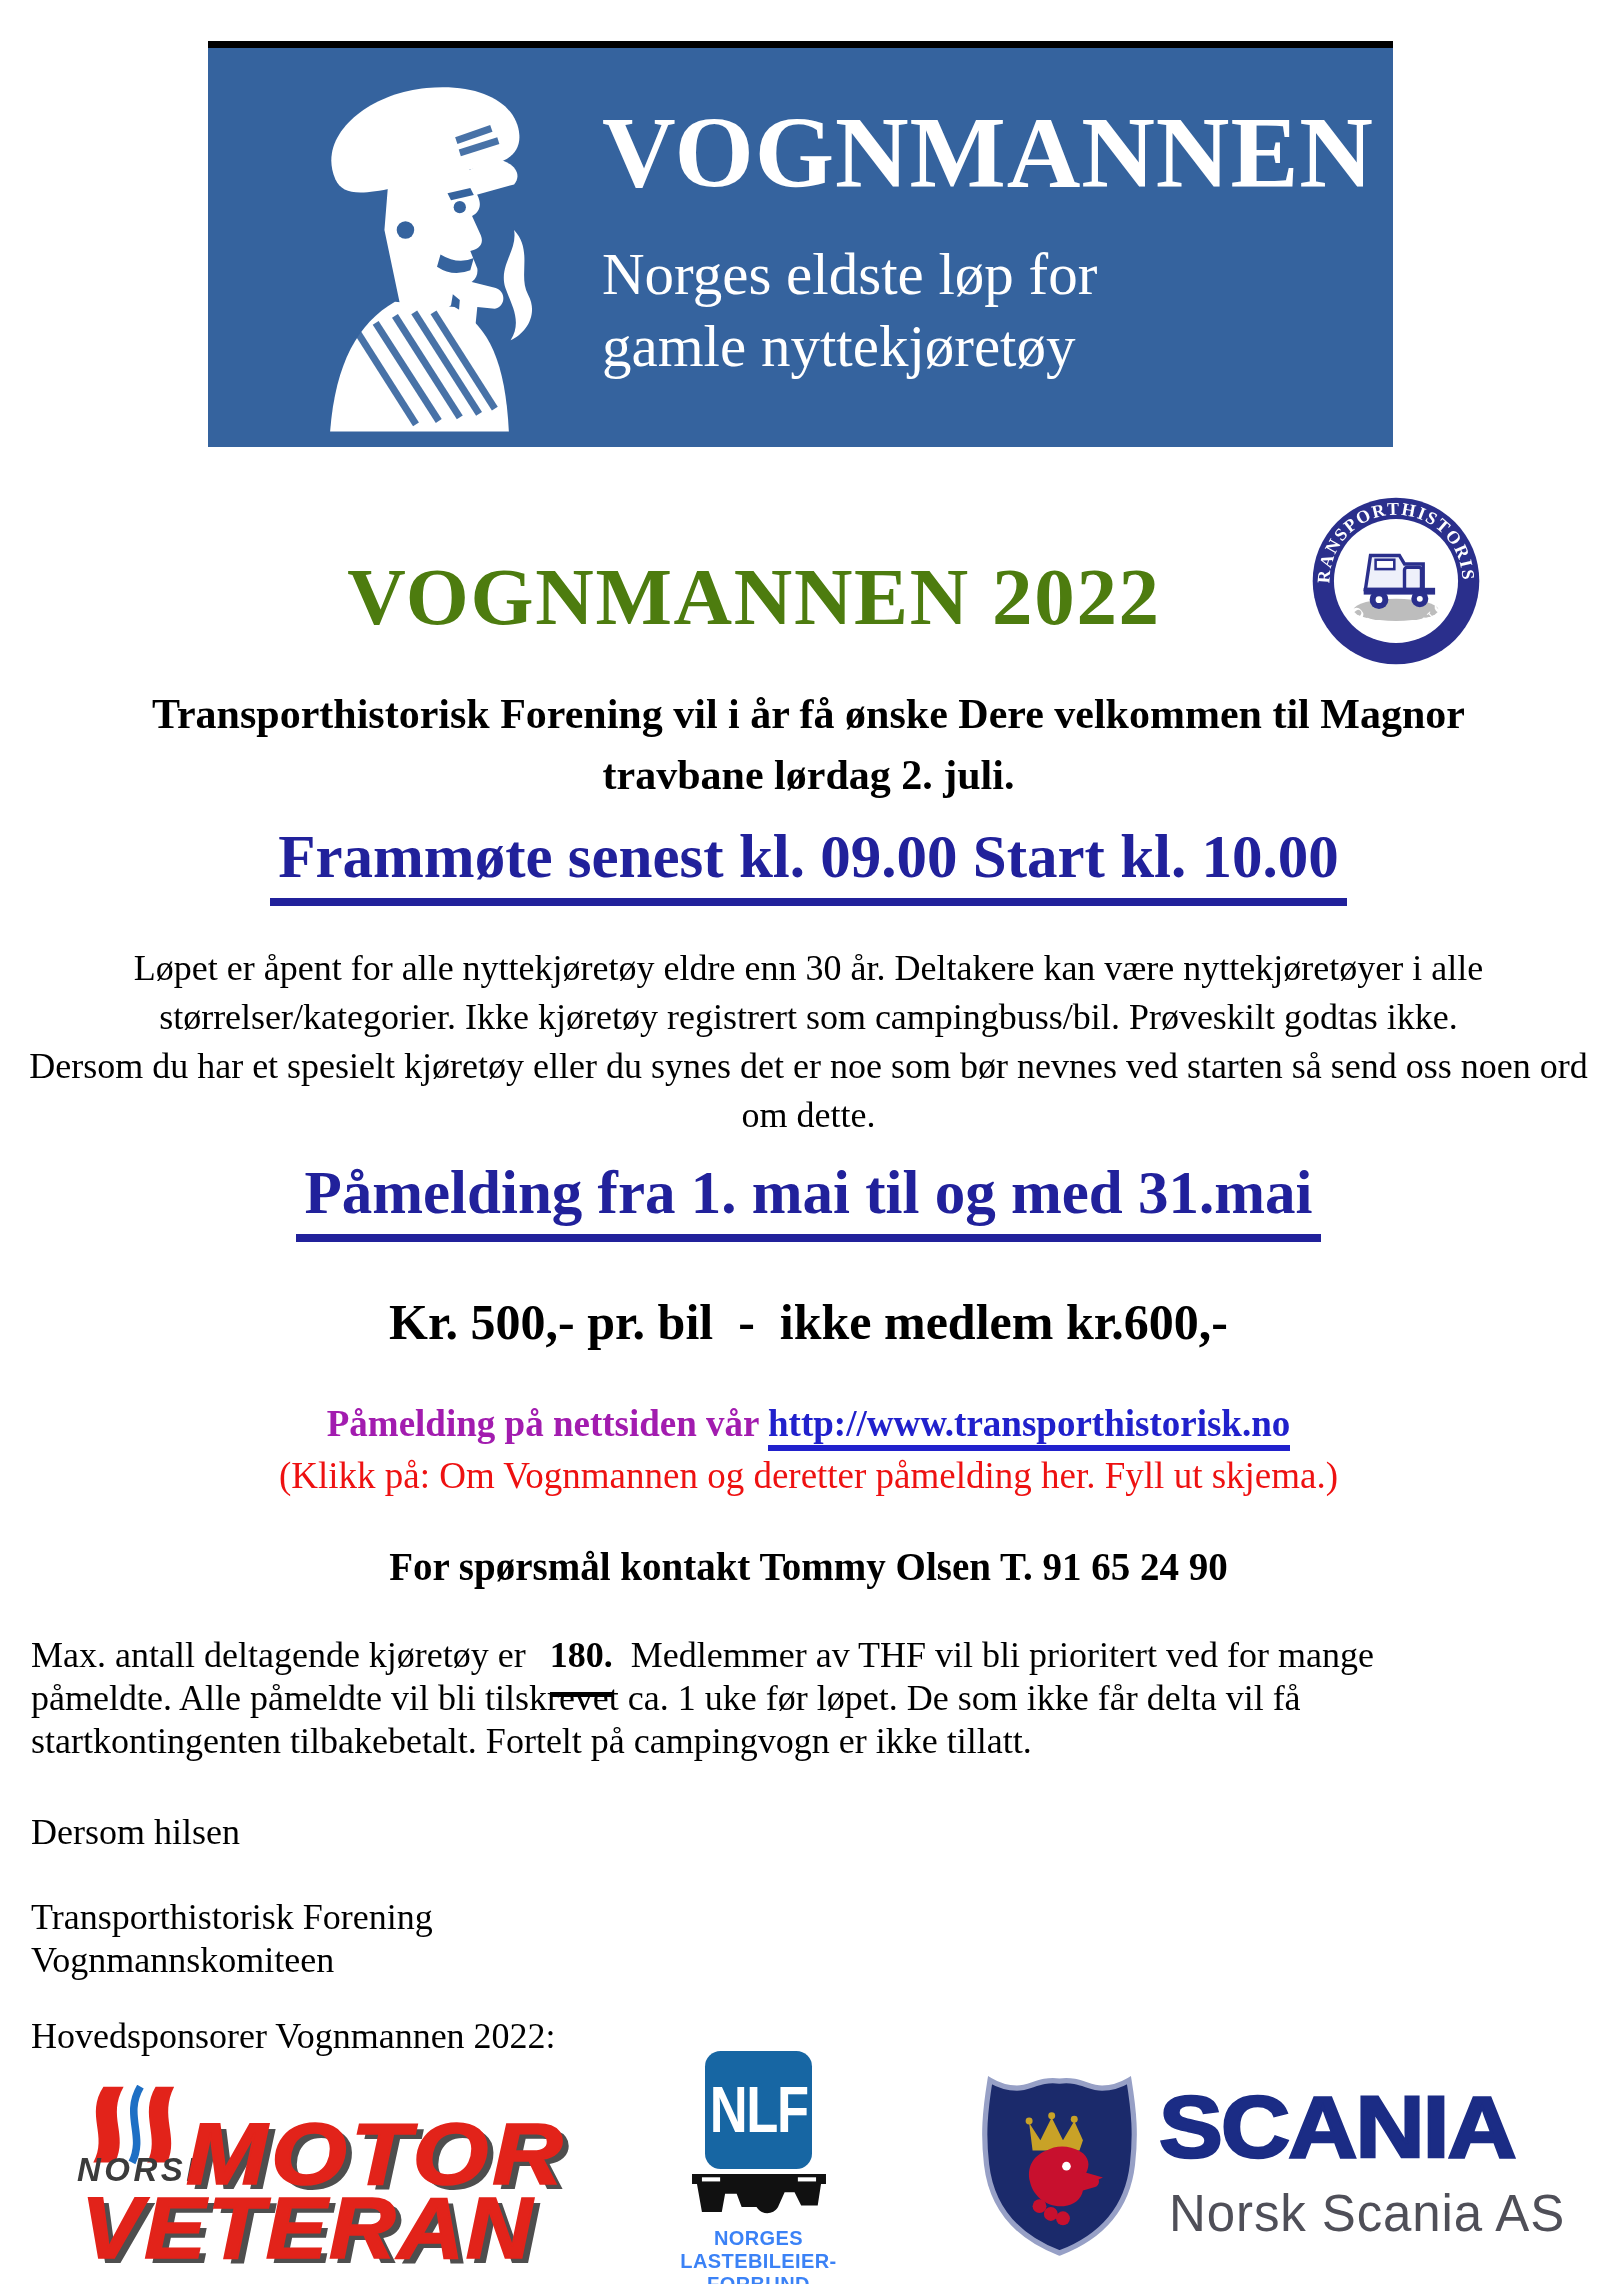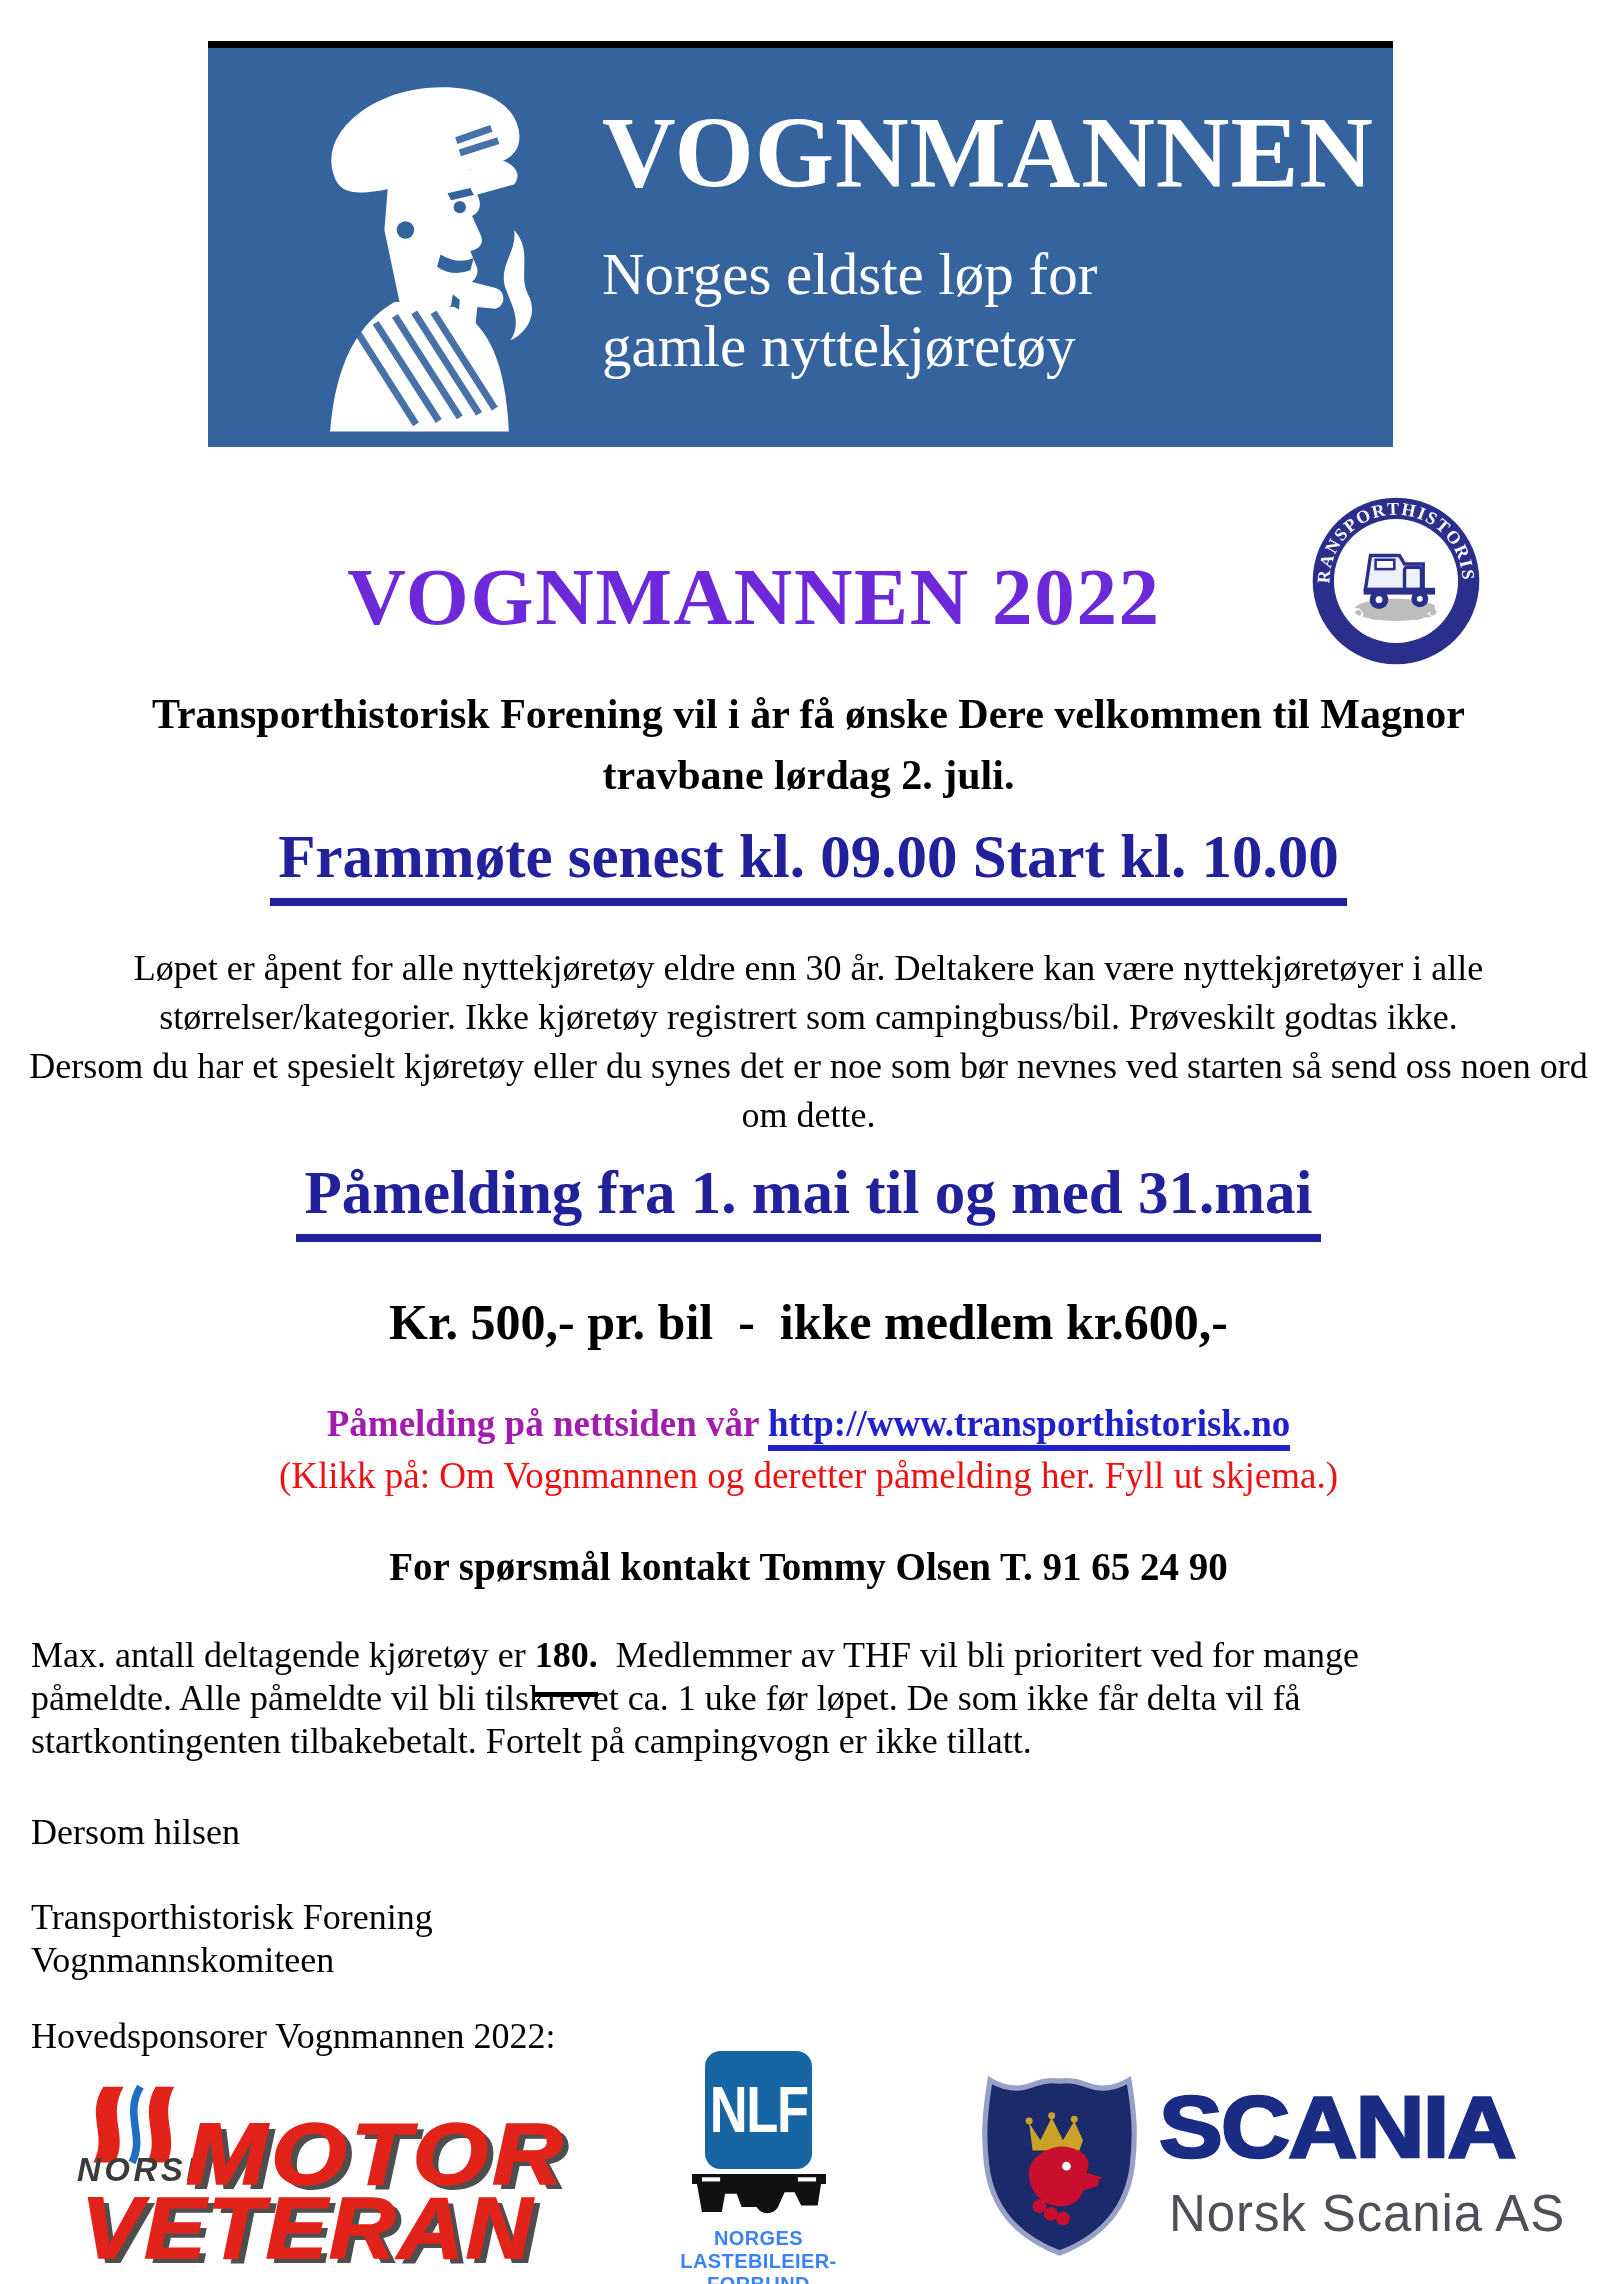--- a/index.html
+++ b/index.html
@@ -13,36 +13,36 @@
   .banner-art{position:absolute;left:39px;top:19px;width:373px;height:368px;}
   .banner-text{position:absolute;left:394px;top:54px;color:#fff;}
   .banner-title{font-size:102px;font-weight:bold;line-height:1;letter-spacing:0.9px;}
   .banner-sub{margin-top:35px;font-size:59px;line-height:1.22;}
 
   
   .thf-logo{left:1311px;top:496px;width:170px;height:170px;}
 
   
   .title-2022{left:0;top:551px;width:1508px;text-align:center;font-size:81px;font-weight:bold;
-              color:#6d28d9;letter-spacing:1.7px;}
+              color:#4d7c0f;letter-spacing:1.7px;}
   .intro{left:0;top:684px;font-size:42px;font-weight:bold;line-height:61px;}
   .blue-heading-wrap{left:0;}
   .blue-heading{display:inline-block;font-size:61px;font-weight:bold;color:#21219B;
                 border-bottom:8.7px solid #21219B;padding:0 8.7px 8.7px 8.7px;line-height:1.05;}
   .meeting{top:825px;}
   .registration{top:1161px;}
   .rules{left:0;top:944px;font-size:36px;line-height:49px;}
   .price{left:0;top:1293px;font-size:50px;font-weight:bold;}
   .webline{left:0;top:1402px;font-size:37px;font-weight:bold;}
   .red{color:#a21caf;}
   .weblink{color:#2121CC;text-decoration:none;border-bottom:6px solid #2121CC;padding-bottom:0.9px;}
   .instruction{left:0;top:1454px;font-size:37px;color:#EE1111;}
   .contact{left:0;top:1544px;font-size:39px;font-weight:bold;}
   .capacity{left:31px;top:1634px;width:1456px;font-size:36px;line-height:43px;}
-  .cap-num{font-weight:bold;border-bottom:5.2px solid #000;padding-bottom:17px;}
+  .cap-num{font-weight:bold;border-bottom:5.2px solid #000;padding-bottom:17px;margin-left:15px;}
   .salutation{left:31px;top:1811px;font-size:36px;}
   .org-block{left:31px;top:1896px;font-size:36px;line-height:43px;}
   .sponsors-label{left:31px;top:2015px;font-size:36px;}
 
   
   .sans{font-family:"Liberation Sans","DejaVu Sans",sans-serif;}
   .mv{left:65px;top:2075px;width:485px;height:204px;}
   .mv-stripes{position:absolute;left:8.7px;top:10.4px;width:111px;height:80px;}
   .mv-norsk{position:absolute;left:12px;top:76px;font-size:33px;font-weight:bold;font-style:italic;
             color:#3b3b3b;letter-spacing:3.5px;}

